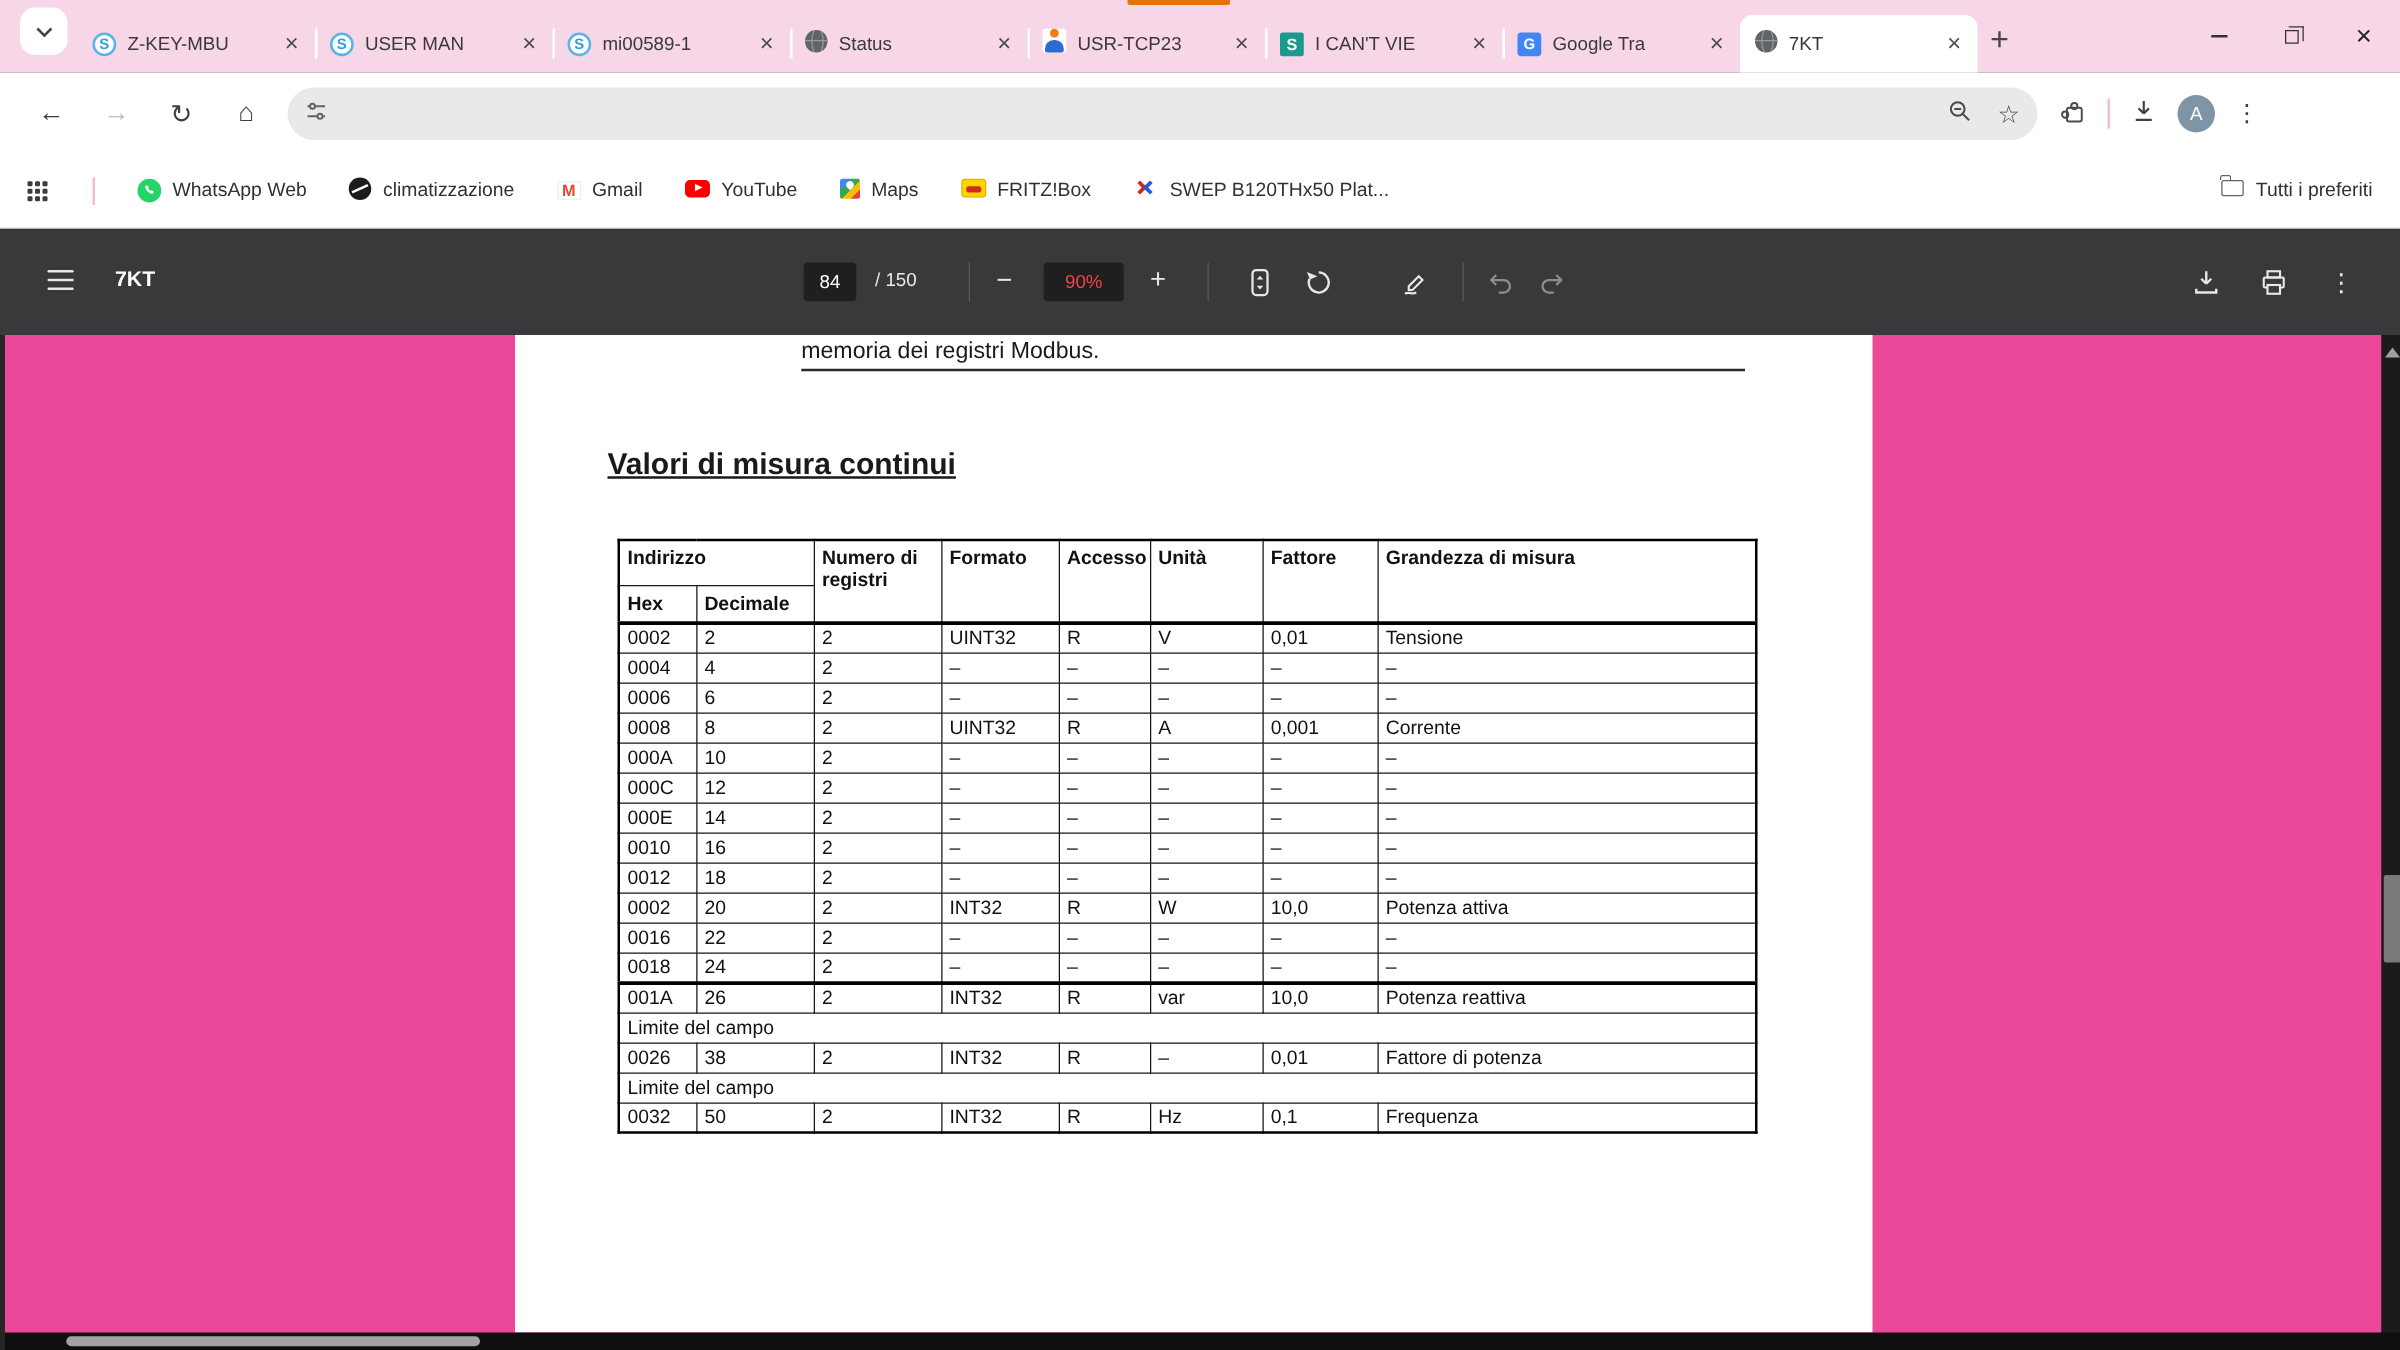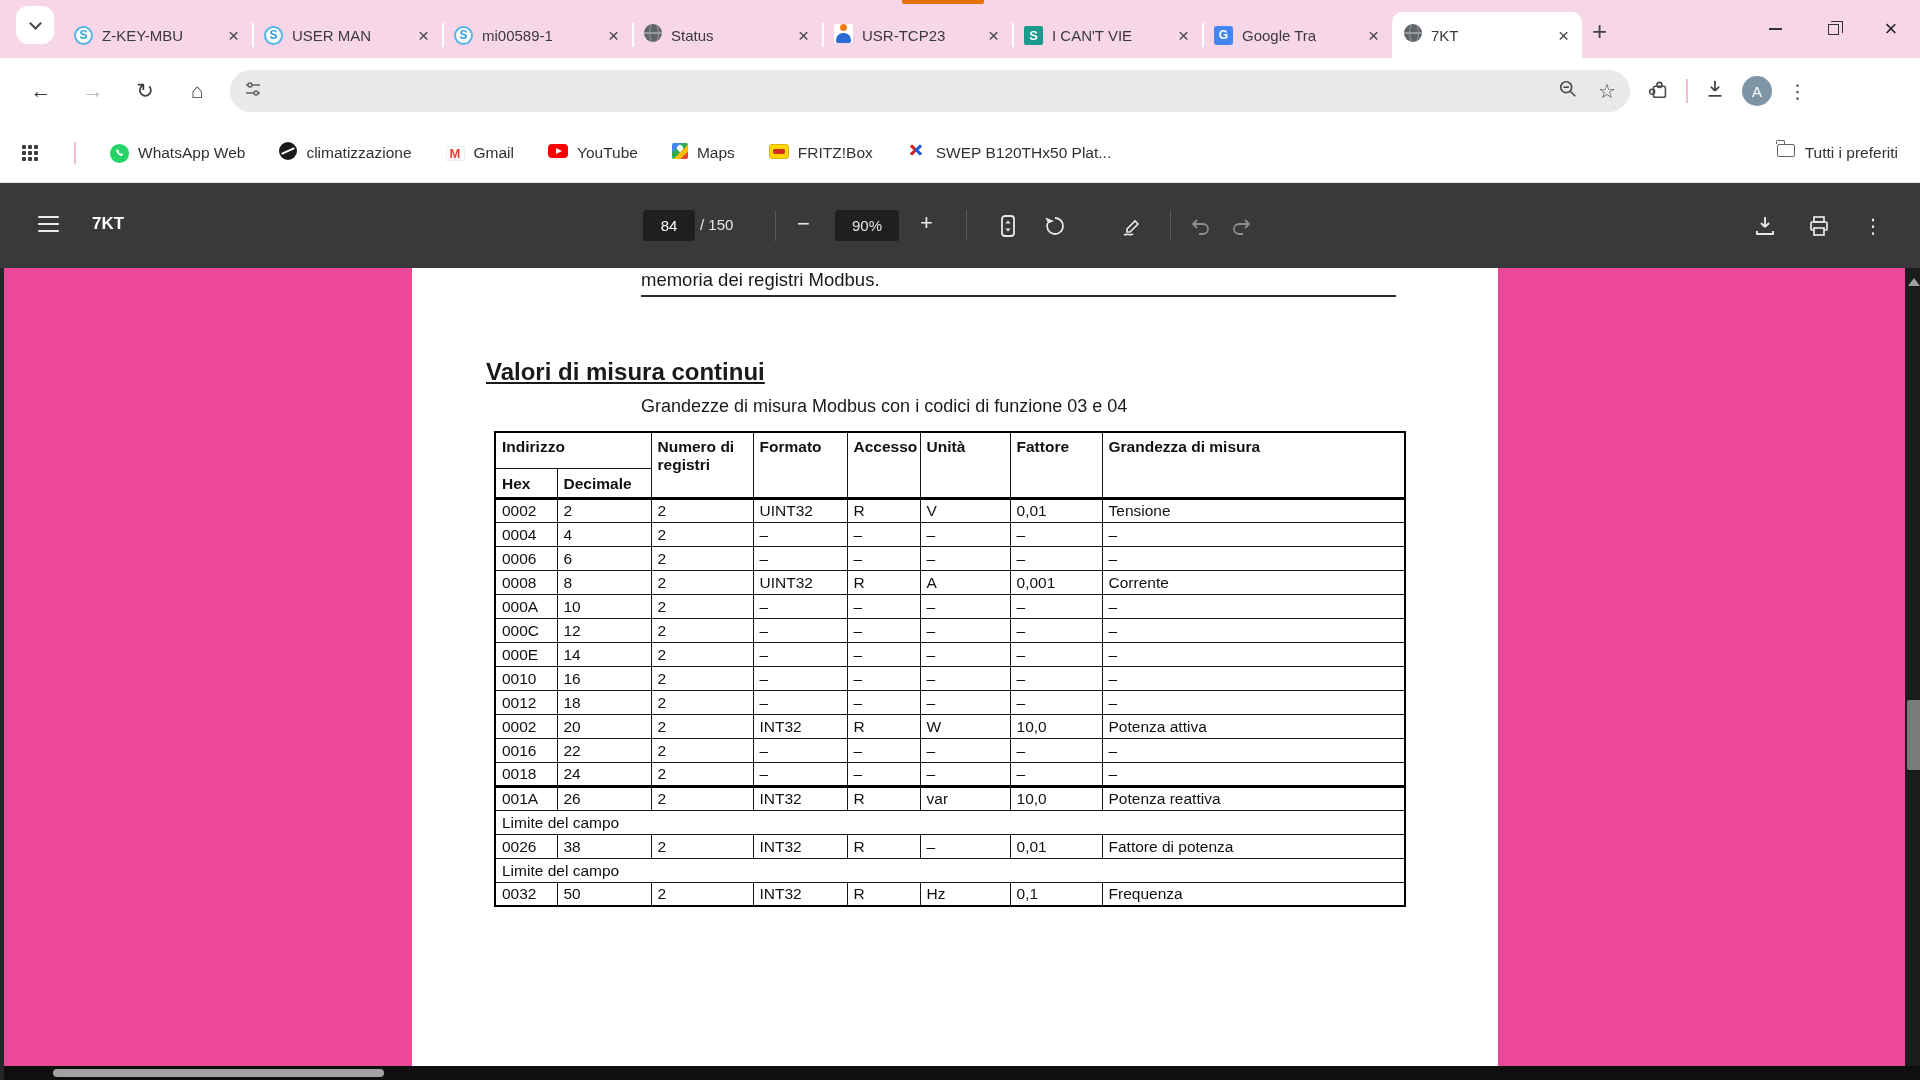--- a/index.html
+++ b/index.html
@@ -78,25 +78,25 @@
   .sw-r,.sw-b{position:absolute;width:8px;height:8px;top:3px;}
   .sw-r{left:1px;border-top:3px solid #d22619;border-right:3px solid #d22619;transform:rotate(45deg);}
   .sw-b{left:9px;border-bottom:3px solid #1d5bd8;border-left:3px solid #1d5bd8;transform:rotate(45deg);}
 
   
   .pdfbar{position:absolute;left:0;top:183px;width:1920px;height:85px;background:#39393b;}
   .pdfbar .abs{position:absolute;}
   .hamb{left:38px;top:33px;width:21px;height:16px;display:flex;flex-direction:column;justify-content:space-between;}
   .hamb i{height:2px;background:#e8e8e8;border-radius:1px;}
   .pdftitle{left:92px;top:31px;color:#fff;font-size:17px;font-weight:bold;}
-  .pagebox{left:643px;top:27px;width:52px;height:31px;background:#1f1f21;border-radius:3px;color:#fff;font-size:15px;display:flex;align-items:center;justify-content:center;}
+  .pagebox{left:643px;top:27px;width:42px;height:31px;background:#1f1f21;border-radius:3px;color:#fff;font-size:15px;display:flex;align-items:center;justify-content:center;}
   .pagetotal{left:700px;top:33px;color:#e8e8e8;font-size:15px;}
   .vdiv{top:27px;width:1px;height:31px;background:#5a5a5c;}
   .zminus{left:797px;top:28px;color:#e8e8e8;font-size:22px;}
-  .zoombox{left:835px;top:27px;width:64px;height:31px;background:#1f1f21;border-radius:3px;color:#e5e5e5;font-size:15px;display:flex;align-items:center;justify-content:center;}
+  .zoombox{left:835px;top:27px;width:64px;height:31px;background:#1f1f21;border-radius:3px;color:#ef4444;font-size:15px;display:flex;align-items:center;justify-content:center;}
   .zplus{left:920px;top:27px;color:#e8e8e8;font-size:22px;}
   .pdf-ic{width:26px;height:26px;top:30px;display:flex;align-items:center;justify-content:center;}
 
   
   .content{position:absolute;left:4px;top:268px;width:1920px;height:812px;background:#ec4899;}
   .page{position:absolute;left:408px;top:0;width:1086px;height:798px;background:#ffffff;color:#1a1a1a;}
   .intro{position:absolute;left:229px;top:1px;font-size:18.5px;}
   .rule{position:absolute;left:229px;top:27px;width:755px;height:2px;background:#2b2b2b;}
   .doc-h{position:absolute;left:74px;top:90px;font-size:24px;font-weight:bold;text-decoration:underline;}
   .doc-cap{position:absolute;left:229px;top:128px;font-size:18px;}
@@ -350,21 +350,20 @@
   <div class="abs pdf-ic" style="left:1860px;">
     <span style="color:#e8e8e8;font-size:20px;">⋮</span>
   </div>
 </div>
 
 <div class="content">
   <div class="page">
     <div class="intro">memoria dei registri Modbus.</div>
     <div class="rule"></div>
     <div class="doc-h">Valori di misura continui</div>
-    <div class="doc-cap">Grandezze di misura Modbus con i codici di funzione 03 e 04</div>
 
     <table class="modbus">
       <colgroup>
         <col style="width:62px">
           <col style="width:94px">
           <col style="width:102px">
           <col style="width:94px">
         <col style="width:73px">
           <col style="width:90px">
           <col style="width:92px">

